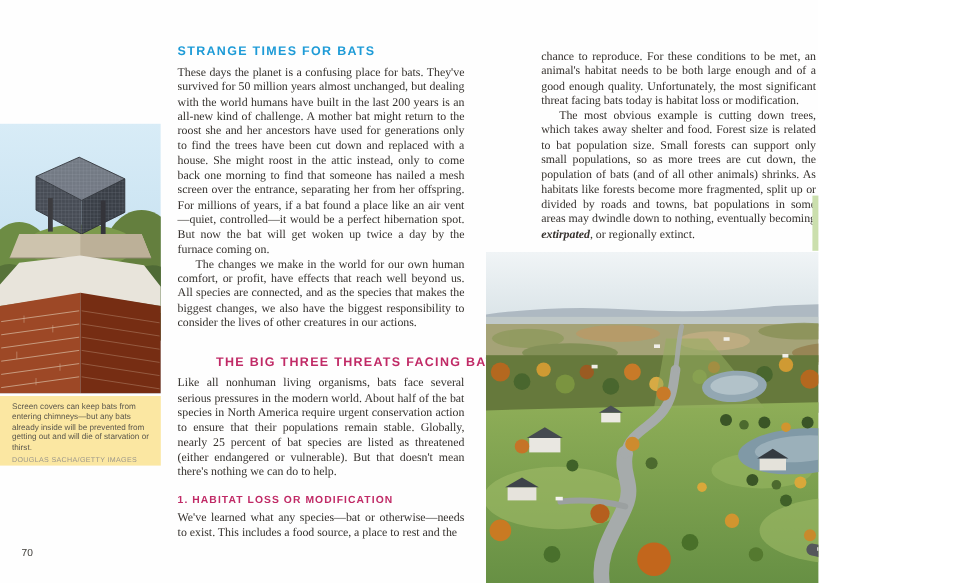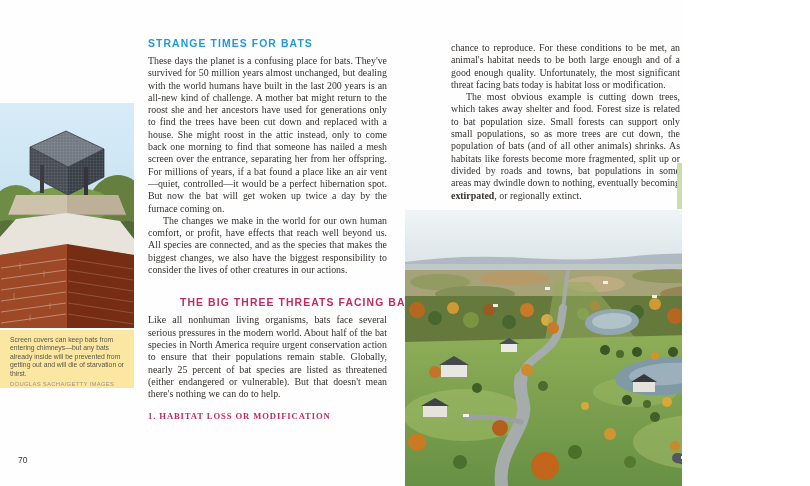--- a/index.html
+++ b/index.html
@@ -10,30 +10,30 @@
   
   .col-left  { position:absolute; left:148px; top:38px;  width:239px; }
   .col-right { position:absolute; left:451px; top:42px;  width:229px; }
   .sec-heading {
     font-family:"Liberation Sans", sans-serif; font-weight:bold;
     font-size:10.4px; letter-spacing:1.1px; margin:0 0 6px 0; white-space:nowrap;
   }
   .sec-heading.blue    { color:#1e9bd7; }
   .sec-heading.magenta { color:#c02a66;margin-left:32px; }
   .sub-heading {
-    font-family:Liberation Serif, serif; font-weight:bold;
+    font-family:Liberation Sans, sans-serif; font-weight:bold;
     font-size:8.6px; letter-spacing:0.9px; color:#c02a66; margin:11px 0 5px 0;
   }
   p.body {
     font-size:9.9px; line-height:12.3px; text-align:justify;
     color:#35312d; margin:0;
   }
   p.body + p.body { text-indent:15px; }
   .gap { height:21px; }
-  .em-bi { font-weight:bold; }
+  .em-bi { font-style:italic; font-weight:bold; }
   
   .photo-chimney { position:absolute; left:0; top:103px; width:134px; height:225px; }
   .photo-aerial  { position:absolute; left:405px; top:210px; width:405px; height:276px; }
   .photo-chimney svg, .photo-aerial svg { display:block; width:100%; height:100%; }
   
   .caption {
     position:absolute; font-family:"Liberation Sans", sans-serif;
     font-size:6.8px; line-height:8.4px; color:#5a564b; box-sizing:border-box;
   }
   .caption-yellow { left:0; top:330px; width:134px; height:58px;
@@ -126,20 +126,21 @@
   </div>
 
   <div class="col-left">
     <div class="sec-heading blue">STRANGE TIMES FOR BATS</div>
     <p class="body">These days the planet is a confusing place for bats. They've survived for 50 million years almost unchanged, but dealing with the world humans have built in the last 200 years is an all-new kind of challenge. A mother bat might return to the roost she and her ancestors have used for generations only to find the trees have been cut down and replaced with a house. She might roost in the attic instead, only to come back one morning to find that someone has nailed a mesh screen over the entrance, separating her from her offspring. For millions of years, if a bat found a place like an air vent—quiet, controlled—it would be a perfect hibernation spot. But now the bat will get woken up twice a day by the furnace coming on.</p>
     <p class="body">The changes we make in the world for our own human comfort, or profit, have effects that reach well beyond us. All species are connected, and as the species that makes the biggest changes, we also have the biggest responsibility to consider the lives of other creatures in our actions.</p>
     <div class="gap"></div>
     <div class="sec-heading magenta">THE BIG THREE THREATS FACING BATS</div>
     <p class="body">Like all nonhuman living organisms, bats face several serious pressures in the modern world. About half of the bat species in North America require urgent conservation action to ensure that their populations remain stable. Globally, nearly 25 percent of bat species are listed as threatened (either endangered or vulnerable). But that doesn't mean there's nothing we can do to help.</p>
     <div class="sub-heading">1. HABITAT LOSS OR MODIFICATION</div>
+    <p class="body">We've learned what any species—bat or otherwise—needs to exist. This includes a food source, a place to rest and the</p>
   </div>
 
   <div class="page-number">70</div>
 
   <div class="col-right">
     <p class="body">chance to reproduce. For these conditions to be met, an animal's habitat needs to be both large enough and of a good enough quality. Unfortunately, the most significant threat facing bats today is habitat loss or modification.</p>
     <p class="body"><span>The most obvious example is cutting down trees, which takes away shelter and food. Forest size is related to bat population size. Small forests can support only small populations, so as more trees are cut down, the population of bats (and of all other animals) shrinks. As habitats like forests become more fragmented, split up or divided by roads and towns, bat populations in some areas may dwindle down to nothing, eventually becoming </span><span class="em-bi">extirpated</span><span>, or regionally extinct.</span></p>
   </div>
 
   <div class="caption caption-green">

